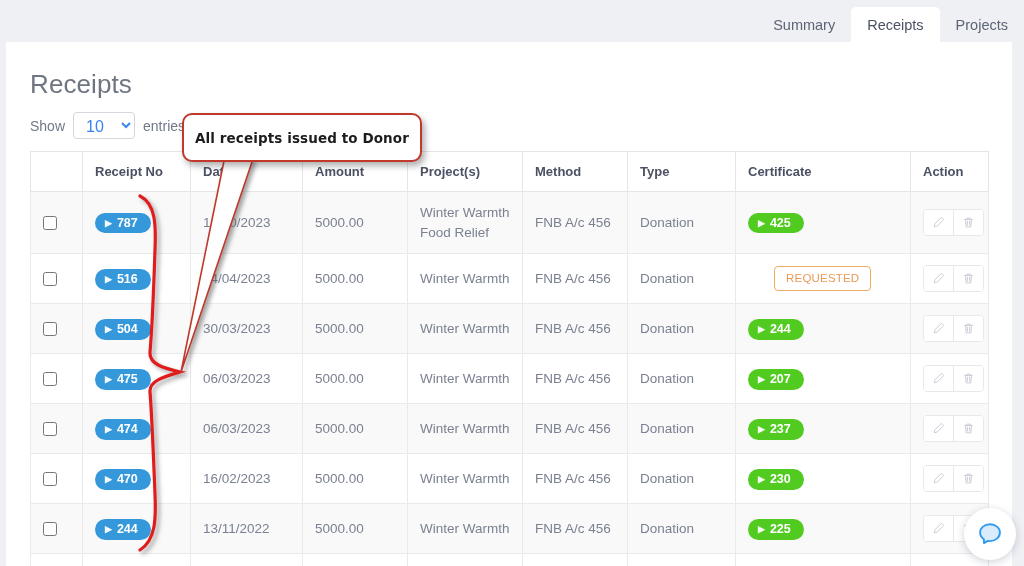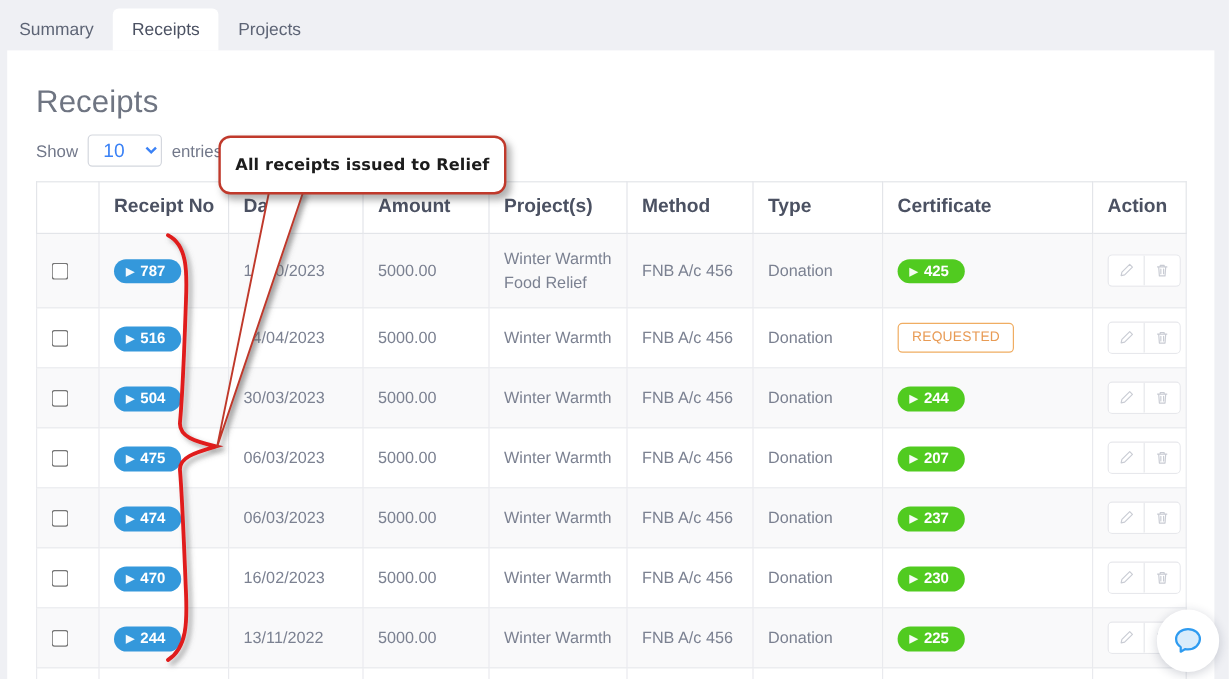--- a/index.html
+++ b/index.html
@@ -17,22 +17,23 @@
 
   
   .tabstrip {
     position: absolute;
     left: 0; top: 0;
     width: 1024px;
     height: 42px;
     background: #eff0f4;
     display: flex;
     align-items: flex-end;
-    padding-left: 0;
+    padding-left: 20px;
     box-sizing: border-box;
+    justify-content: flex-end;
   }
   .tab {
     font-size: 14.5px;
     color: #5d6475;
     padding: 11px 16px 10px 16px;
     line-height: 1;
     border-radius: 5px 5px 0 0;
     cursor: pointer;
     white-space: nowrap;
   }
@@ -88,21 +89,21 @@
     padding: 12px 24px 0 24px;
   }
   table.rcpt {
     width: 958px;
     border-collapse: collapse;
     table-layout: fixed;
     font-size: 13.5px;
   }
   table.rcpt th {
     text-align: left;
-    font-size: 16px;
+    font-size: 13px;
     font-weight: bold;
     color: #4b5162;
     padding: 12px 10px 12px 12px;
     border: 1px solid #e3e5e9;
     border-top: 1px solid #e3e5e9;
     background: #ffffff;
     vertical-align: middle;
     white-space: nowrap;
   }
   table.rcpt td {
@@ -168,20 +169,21 @@
     font-size: 11.5px;
     line-height: 1;
     letter-spacing: .2px;
     background: #fff;
     cursor: pointer;
     white-space: nowrap;
   }
   .outline-badge.requested {
     border: 1px solid #f0ad62;
     color: #e89b55;
+    margin-left: 26px;
   }
 
   
   .btn-group {
     display: inline-flex;
     border: 1px solid #e7e8ec;
     border-radius: 4px;
     overflow: hidden;
     background: #fff;
   }
@@ -548,20 +550,20 @@
              C 152 416, 154 470, 155 494
              C 156 518, 156 540, 140 550" fill="none" stroke="#e01b1b" stroke-width="3.2" stroke-linecap="round"></path>
   </g>
 
   <g filter="url(#softshadow)">
     <path d="M 225 156 L 181 372 L 253 159 Z" fill="#ffffff" stroke="#c0392b" stroke-width="1.6" stroke-linejoin="round"></path>
   </g>
 </svg>
 
 <div class="callout">
-  <span>All receipts issued to Relief</span>
+  <span>All receipts issued to Donor</span>
 </div>
 
 <div class="chat-fab">
   <svg width="28" height="28" viewBox="0 0 24 24">
     <path d="M12 3.6c-4.7 0-8.5 3.2-8.5 7.2 0 2.3 1.3 4.4 3.3 5.7v3.3l3.3-1.9c.6.1 1.2.2 1.9.2 4.7 0 8.5-3.2 8.5-7.3S16.7 3.6 12 3.6z" fill="#d9ecfb" stroke="#2e9bf0" stroke-width="1.6" stroke-linejoin="round"></path>
   </svg>
 </div>
 
 </body></html>

